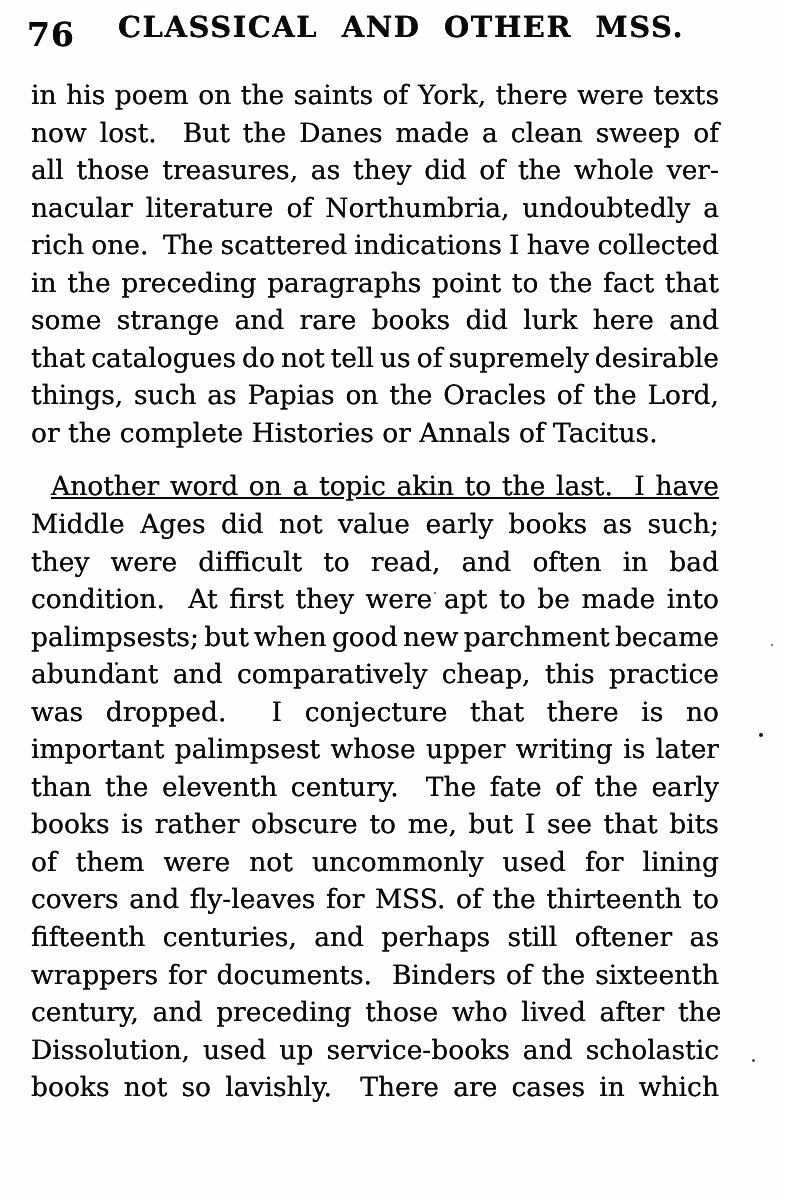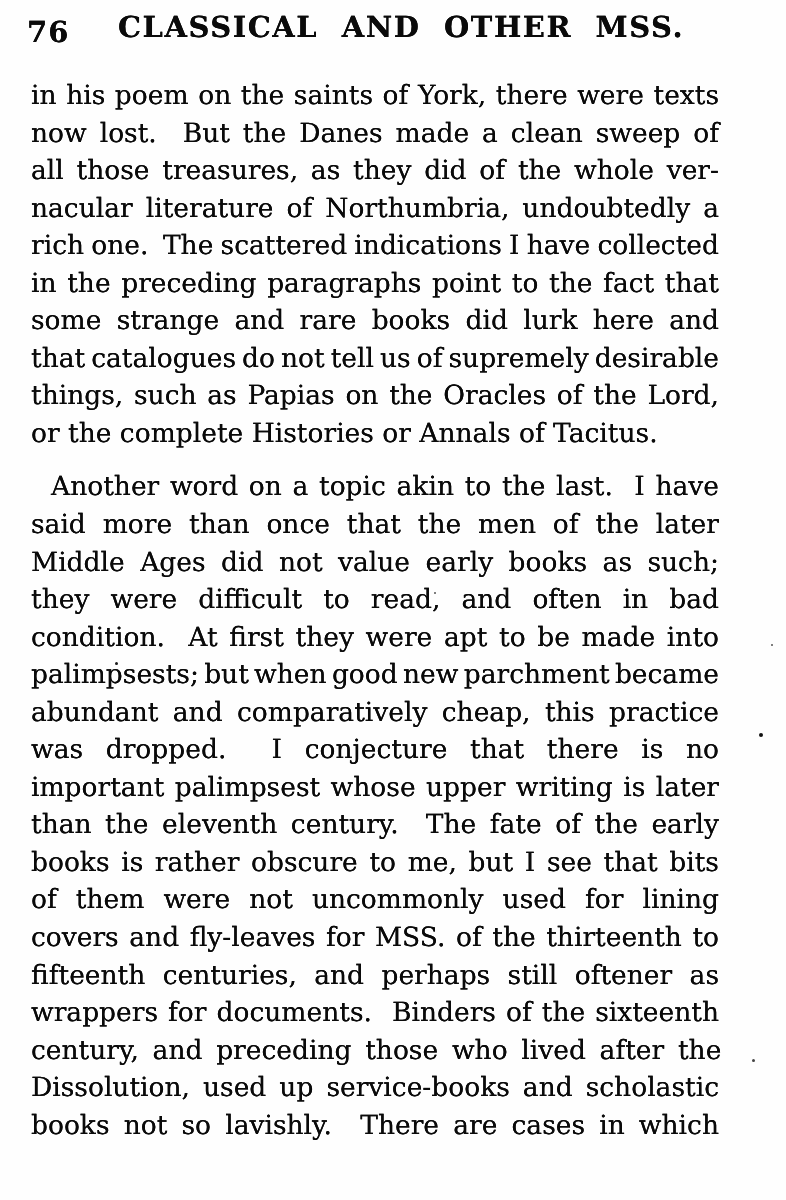--- a/index.html
+++ b/index.html
@@ -22,21 +22,21 @@
     position: absolute;
     top: 10px;
     left: 0;
     width: 100%;
     height: 46px;
   }
   .page-number {
     position: absolute;
     left: 27px;
     top: 5px;
-    font-size: 29px;
+    font-size: 33px;
     font-weight: bold;
     letter-spacing: 1px;
     text-shadow: 0 0 0.5px currentColor;
   }
   .running-title {
     position: absolute;
     left: 16px;
     right: 0;
     top: 0;
     margin: 0;
@@ -91,22 +91,21 @@
         <div class="line"><span class="line-text" style="word-spacing: 4.35px;">all those treasures, as they did of the whole ver-</span></div>
         <div class="line"><span class="line-text" style="word-spacing: 4.58px;">nacular literature of Northumbria, undoubtedly a</span></div>
         <div class="line"><span class="line-text" style="word-spacing: -1.18px;">rich one.  The scattered indications I have collected</span></div>
         <div class="line"><span class="line-text" style="word-spacing: 2.21px;">in the preceding paragraphs point to the fact that</span></div>
         <div class="line"><span class="line-text" style="word-spacing: 6.88px;">some strange and rare books did lurk here and</span></div>
         <div class="line"><span class="line-text" style="word-spacing: -2.4px;">that catalogues do not tell us of supremely desirable</span></div>
         <div class="line"><span class="line-text" style="word-spacing: 2.3px;">things, such as Papias on the Oracles of the Lord,</span></div>
         <div class="line no-justify"><span class="line-text">or the complete Histories or Annals of Tacitus.</span></div>
       </div>
     <div class="paragraph">
-        <div class="line indent"><span class="line-text" style="word-spacing: 2.25px;">Another word on a topic akin to the last.  I have</span></div>
-        <div class="line"><span class="line-text" style="word-spacing: 8.43px;">said more than once that the men of the later</span></div>
+        <div class="line indent"><span class="line-text" style="word-spacing: 2.25px; text-decoration: underline;">Another word on a topic akin to the last.  I have</span></div>
         <div class="line"><span class="line-text" style="word-spacing: 7.05px;">Middle Ages did not value early books as such;</span></div>
         <div class="line"><span class="line-text" style="word-spacing: 12.67px;">they were difficult to read, and often in bad</span></div>
         <div class="line"><span class="line-text" style="word-spacing: 3.25px;">condition.  At first they were apt to be made into</span></div>
         <div class="line"><span class="line-text" style="word-spacing: -3.14px;">palimpsests; but when good new parchment became</span></div>
         <div class="line"><span class="line-text" style="word-spacing: 5.96px;">abundant and comparatively cheap, this practice</span></div>
         <div class="line"><span class="line-text" style="word-spacing: 14.22px;">was dropped.  I conjecture that there is no</span></div>
         <div class="line"><span class="line-text" style="word-spacing: 2.02px;">important palimpsest whose upper writing is later</span></div>
         <div class="line"><span class="line-text" style="word-spacing: 5.11px;">than the eleventh century.  The fate of the early</span></div>
         <div class="line"><span class="line-text" style="word-spacing: 3.2px;">books is rather obscure to me, but I see that bits</span></div>
         <div class="line"><span class="line-text" style="word-spacing: 10.63px;">of them were not uncommonly used for lining</span></div>

